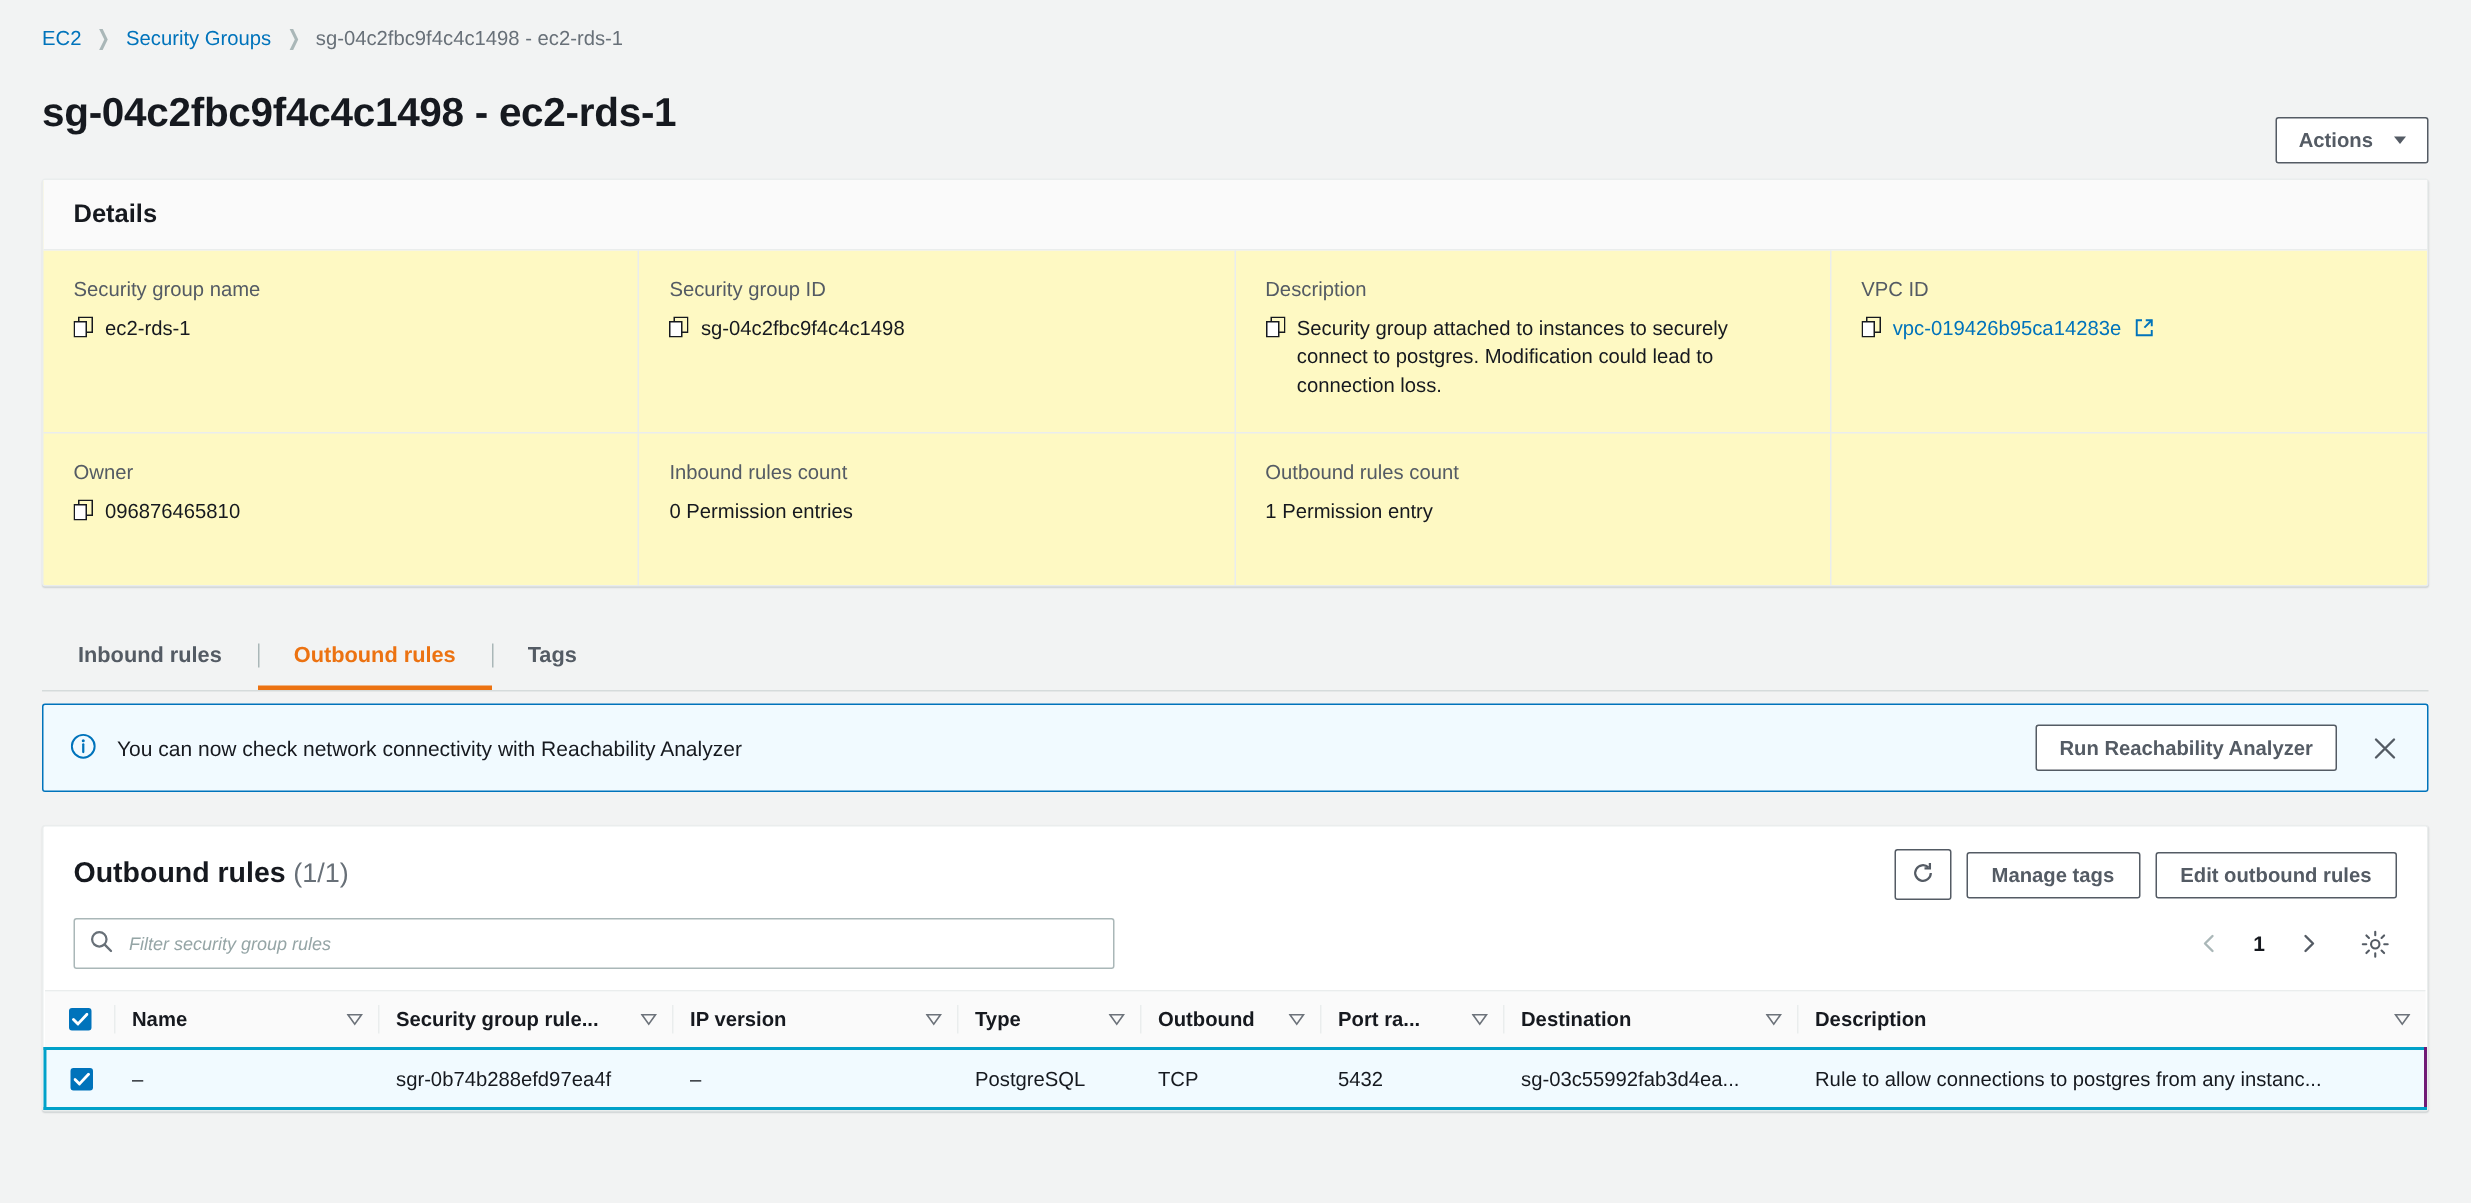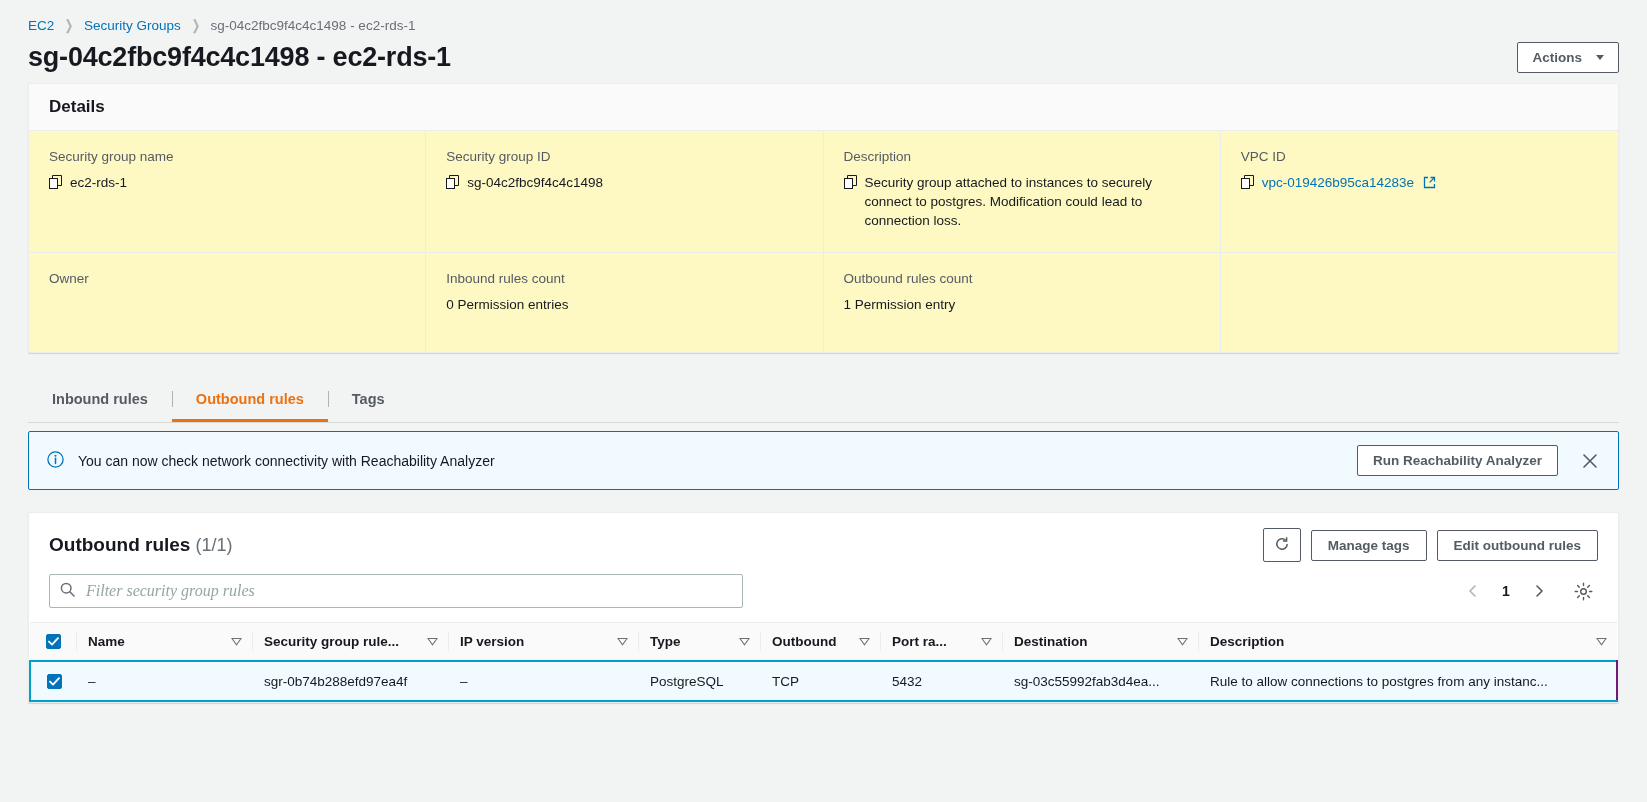--- a/index.html
+++ b/index.html
@@ -39,21 +39,21 @@
     font-size: 27px; font-weight: bold; letter-spacing: -.2px;
     color: #16191f;
   }
   .btn {
     background: #fff; border: 1px solid #545b64;
     color: #545b64; font-weight: bold; font-size: 13.5px;
     border-radius: 2px; padding: 7px 16px; cursor: pointer;
     font-family: "Liberation Sans", sans-serif;
     white-space: nowrap;
   }
-  .actions-btn { display: flex; align-items: center; gap: 14px; padding: 7px 14px; }
+  .actions-btn { display: flex; align-items: center; gap: 14px; padding: 7px 14px; margin-top: 36px; }
   .caret-down {
     width: 0; height: 0;
     border-left: 4.5px solid transparent;
     border-right: 4.5px solid transparent;
     border-top: 5.5px solid #545b64;
     display: inline-block;
   }
 
   
   .card {
@@ -167,22 +167,22 @@
     position: relative;
     width: 694px; height: 34px;
     border: 1px solid #aab7b8; border-radius: 2px;
     background: #fff;
     display: flex; align-items: center;
     padding: 0 10px 0 10px;
     gap: 9px;
   }
   .search-box input {
     border: none; outline: none; flex: 1;
-    font-family: Liberation Serif, serif;
-    font-size: 16px;
+    font-family: Liberation Sans, sans-serif;
+    font-size: 12px;
     font-style: italic;
     color: #16191f;
     background: transparent;
   }
   .search-box input::placeholder { color: #95a5a6; font-style: italic; }
 
   .pagination { display: flex; align-items: center; gap: 6px; }
   .page-arrow {
     width: 30px; height: 30px; display: flex; align-items: center; justify-content: center;
     cursor: pointer;
@@ -333,20 +333,29 @@
                 </svg>
             </span>
           </span>
         </div>
       </div>
     </div>
 
     <div class="details-grid details-row2">
       <div class="detail-cell">
         <div class="detail-label">Owner</div>
+        <div class="detail-value">
+          <span class="copy-icon">
+            <svg width="13" height="14" viewBox="0 0 13 14">
+                <rect x="0.5" y="3.5" width="8" height="10" fill="#fff" stroke="#16191f"></rect>
+                <path d="M3.5 3.5V0.5H12.5V10.5H8.5" fill="none" stroke="#16191f"></path>
+              </svg>
+          </span>
+          <span>096876465810</span>
+        </div>
       </div>
 
       <div class="detail-cell">
         <div class="detail-label">Inbound rules count</div>
         <div class="detail-value">
           <span>0 Permission entries</span>
         </div>
       </div>
 
       <div class="detail-cell">

